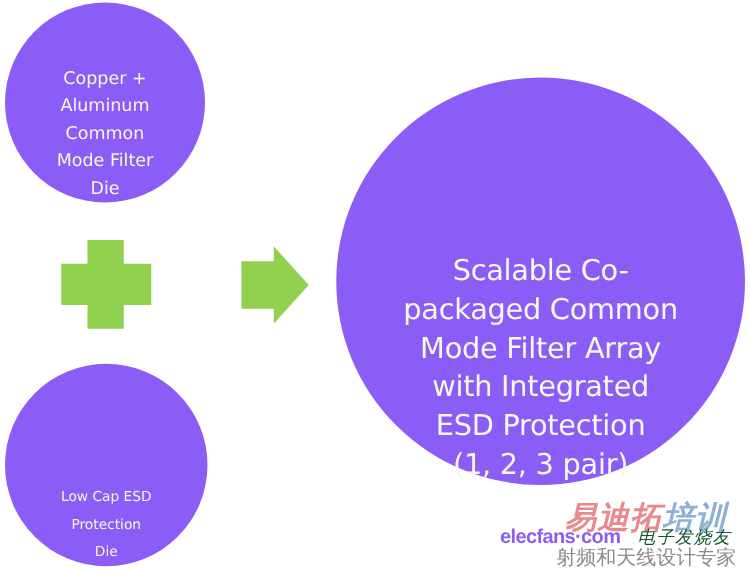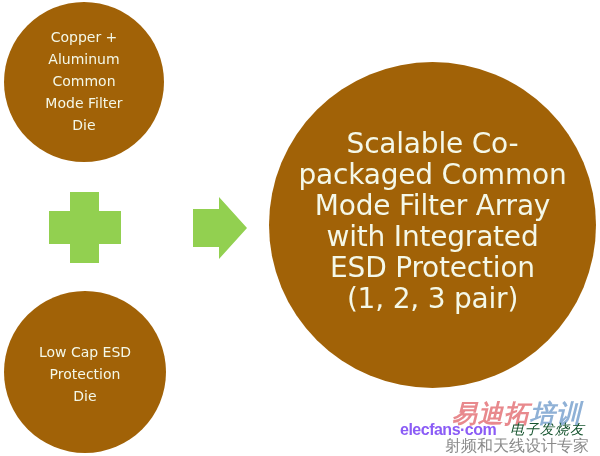--- a/index.html
+++ b/index.html
@@ -3,31 +3,31 @@
 <meta charset="utf-8">
 <style>
   html, body { margin: 0; padding: 0; }
   body {
     width: 600px; height: 456px; position: relative; overflow: hidden;
     background: #ffffff;
     font-family: "DejaVu Sans", "Liberation Sans", sans-serif;
   }
   .circle {
     position: absolute; border-radius: 50%;
-    background: #a16207;
-    display: flex; align-items: center; justify-content: center;
+    background: #8b5cf6;
+    display: flex; align-items: flex-end; justify-content: center;
     text-align: center; color: #f4f8e8;
   }
   .circle .txt { white-space: pre-line; }
   #c1 { left: 4px; top: 2px; width: 160px; height: 160px; }
   #c1 .txt { font-size: 14px; line-height: 22px; margin-top: -2px; }
   #c2 { left: 4px; top: 291px; width: 162px; height: 162px; }
-  #c2 .txt { font-size: 14px; line-height: 22px; margin-top: 4px; }
+  #c2 .txt { font-size: 11px; line-height: 22px; margin-top: 4px; }
   #c3 { left: 269px; top: 62px; width: 327px; height: 326px; }
-  #c3 .txt { font-size: 28px; line-height: 31px; margin-top: -8px; letter-spacing: -0.2px; }
+  #c3 .txt { font-size: 23px; line-height: 31px; margin-top: -8px; letter-spacing: -0.2px; }
   .plus { position: absolute; background: #92d050; }
   .arrow { position: absolute; left: 193px; top: 197px; width: 54px; height: 62px; }
   .wm { position: absolute; white-space: nowrap; }
   .wm-cn1 { left: 452px; top: 397px; font-size: 25px; font-weight: bold; letter-spacing: 1px; font-style: italic; }
   .wm-cn1 .p1 { color: #e8898d; }
   .wm-cn1 .p2 { color: #8fb1d6; }
   .wm-elec { left: 400px; top: 421px; font-size: 16px; font-weight: bold; color: #8b5cf6; letter-spacing: -0.5px; font-family: "Liberation Sans", sans-serif; }
   .wm-fsy { left: 510px; top: 421px; font-size: 14px; font-style: italic; color: #14532d; font-family: "DejaVu Serif", serif; letter-spacing: 1px; }
   .wm-sub { left: 445px; top: 436px; font-size: 16px; color: #8a8a8a; font-family: Liberation Serif, serif; letter-spacing: 0px; }
 </style>

